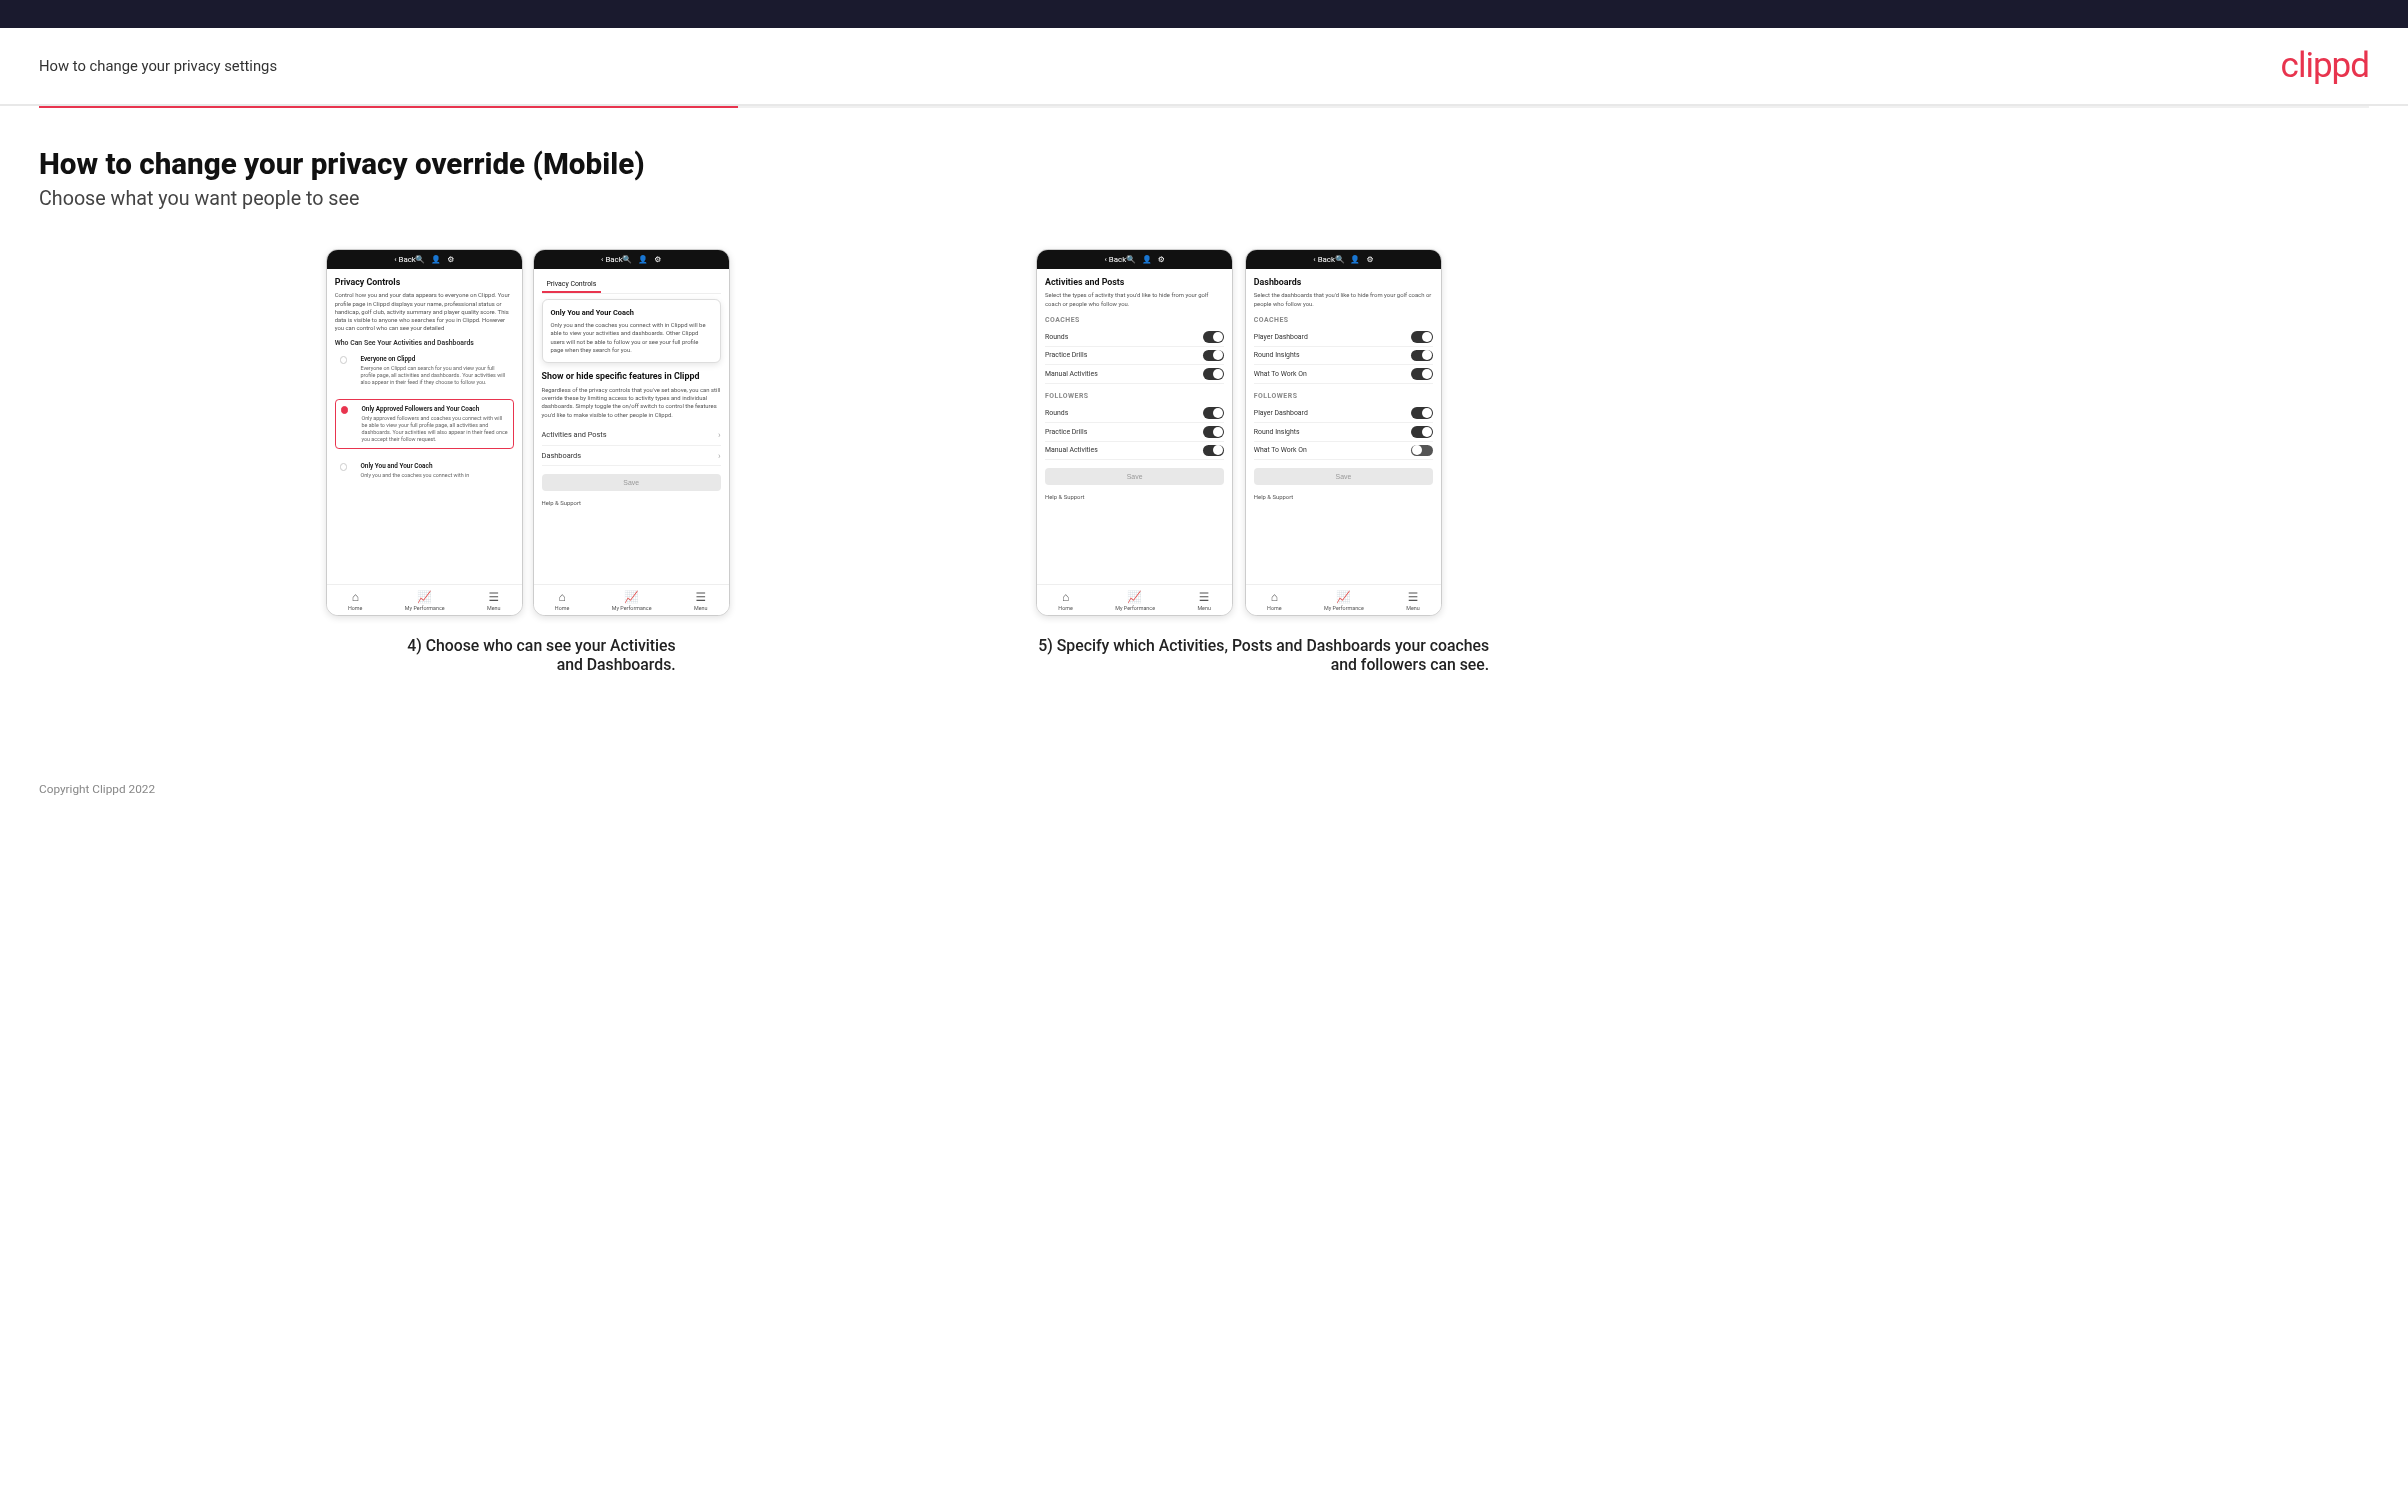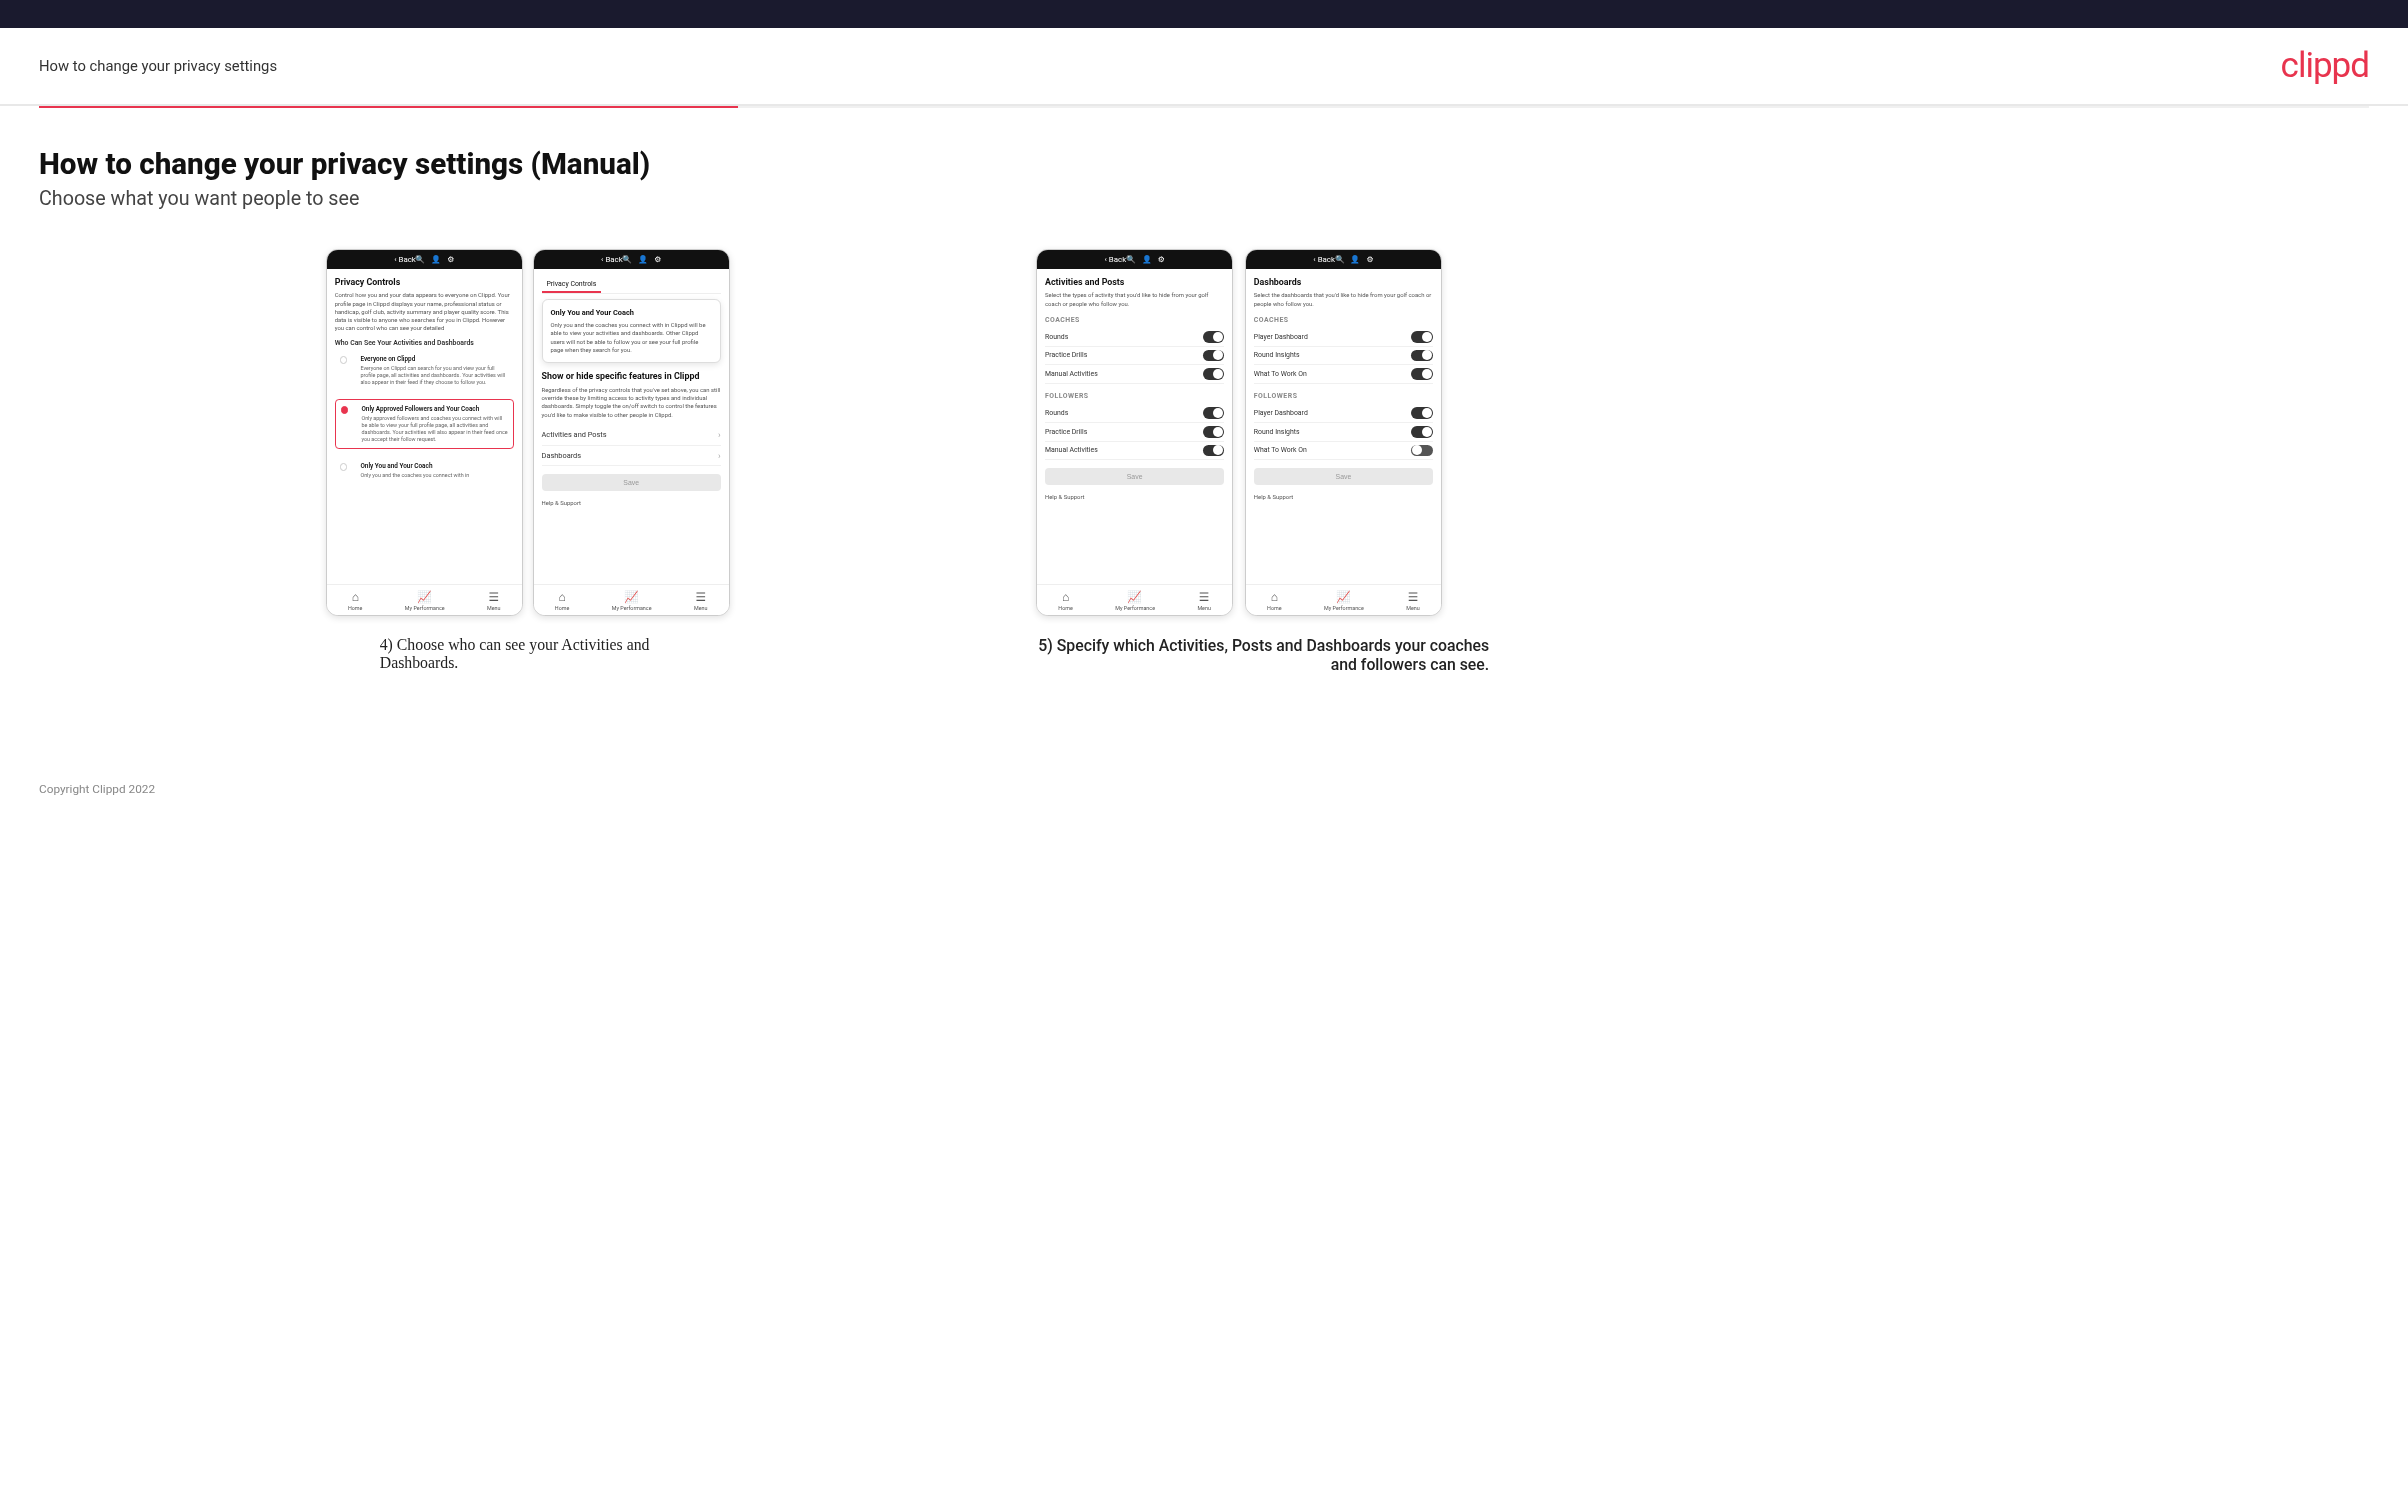--- a/index.html
+++ b/index.html
@@ -296,23 +296,22 @@
       color: #555;
       line-height: 1.4;
     }
 
     
     .caption {
       margin-top: 19.7px;
       font-size: 15.8px;
       color: #222;
       font-weight: 500;
-      text-align: left;
+      text-align: right;
       max-width: 296px;
-      font-family: Liberation Serif, serif;
     }
     .caption-large {
       margin-top: 19.7px;
       font-size: 15.8px;
       color: #222;
       font-weight: 500;
       text-align: right;
       max-width: 453px;
     }
 
@@ -354,21 +353,21 @@
 
 <div class="top-bar"></div>
 
 <div class="header">
   <span class="header-title">How to change your privacy settings</span>
   <span class="logo">clippd</span>
 </div>
 <div class="header-divider"></div>
 
 <div class="main-content">
-  <h1 class="page-title">How to change your privacy settings (Manual)</h1>
+  <h1 class="page-title">How to change your privacy override (Mobile)</h1>
   <p class="page-subtitle">Choose what you want people to see</p>
 
   <div class="mockups-row">
 
     <div class="left-section">
       <div class="mockup-pair">
 
         <div class="phone-mockup">
           <div class="phone-nav-bar">
             <span class="back-btn">‹ Back</span>

